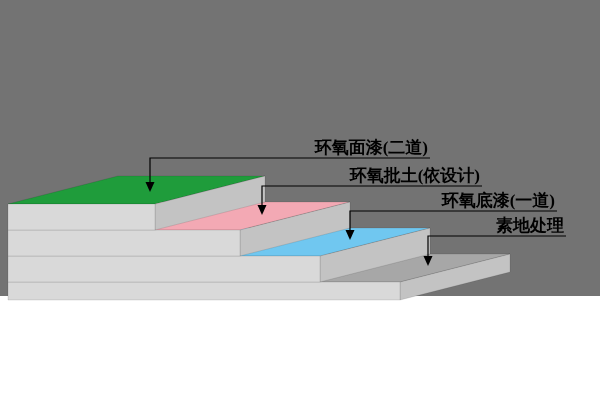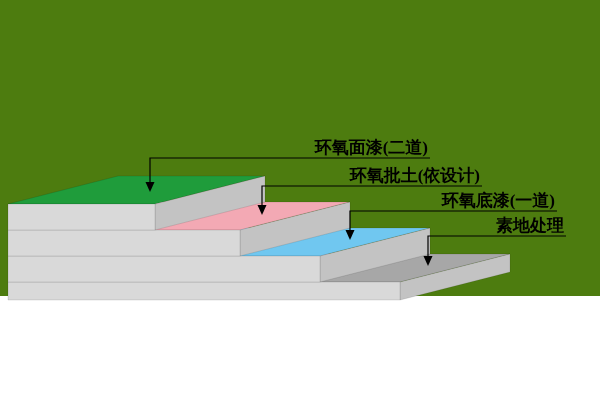--- a/index.html
+++ b/index.html
@@ -8,21 +8,21 @@
       background: #ffffff;
       width: 600px;
       height: 400px;
       overflow: hidden;
       font-family: "Liberation Serif", "DejaVu Serif", serif;
     }
     .stage {
       position: relative;
       width: 600px;
       height: 296px;
-      background: #4d7c0f;
+      background: #737373;
     }
     svg { display: block; }
     .leader {
       fill: none;
       stroke-width: 1.2;
     }
     .layer-label {
       font-size: 17px;
       font-weight: 600;
       fill: #000000;

